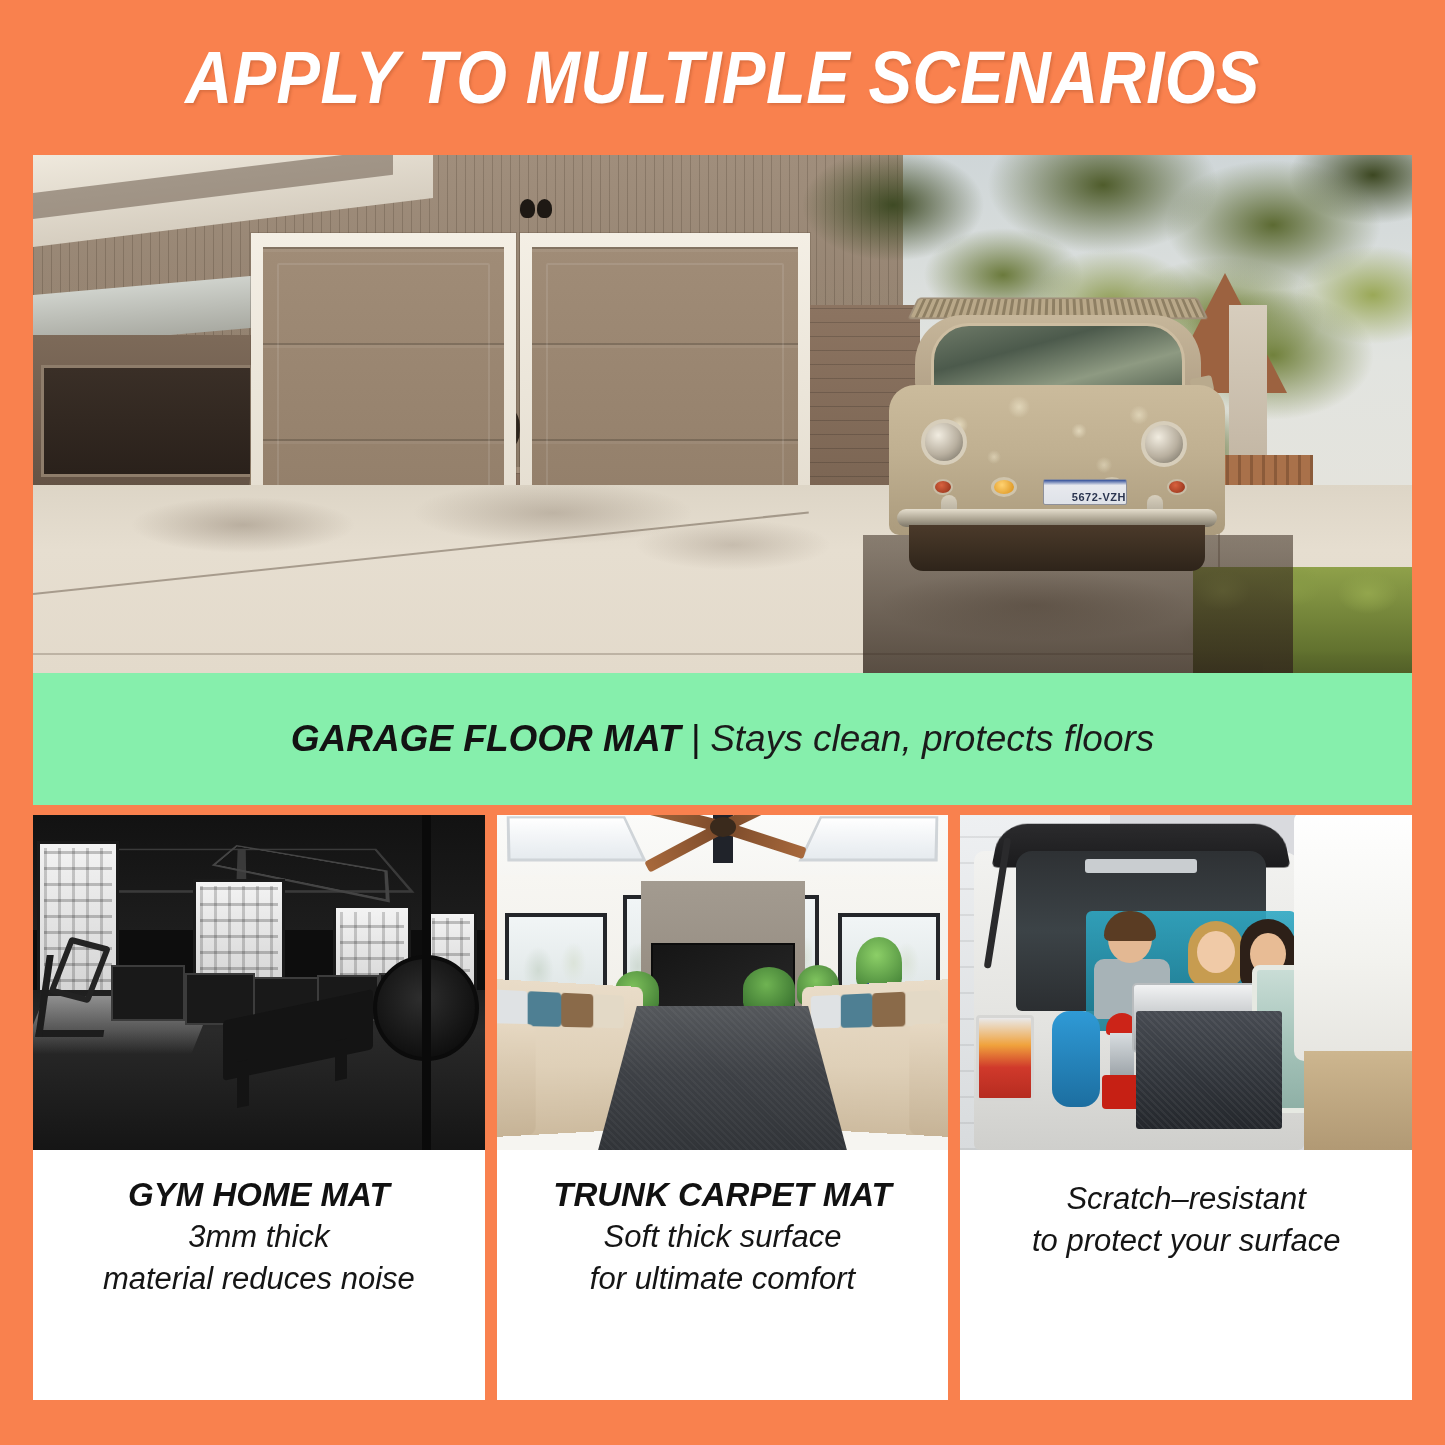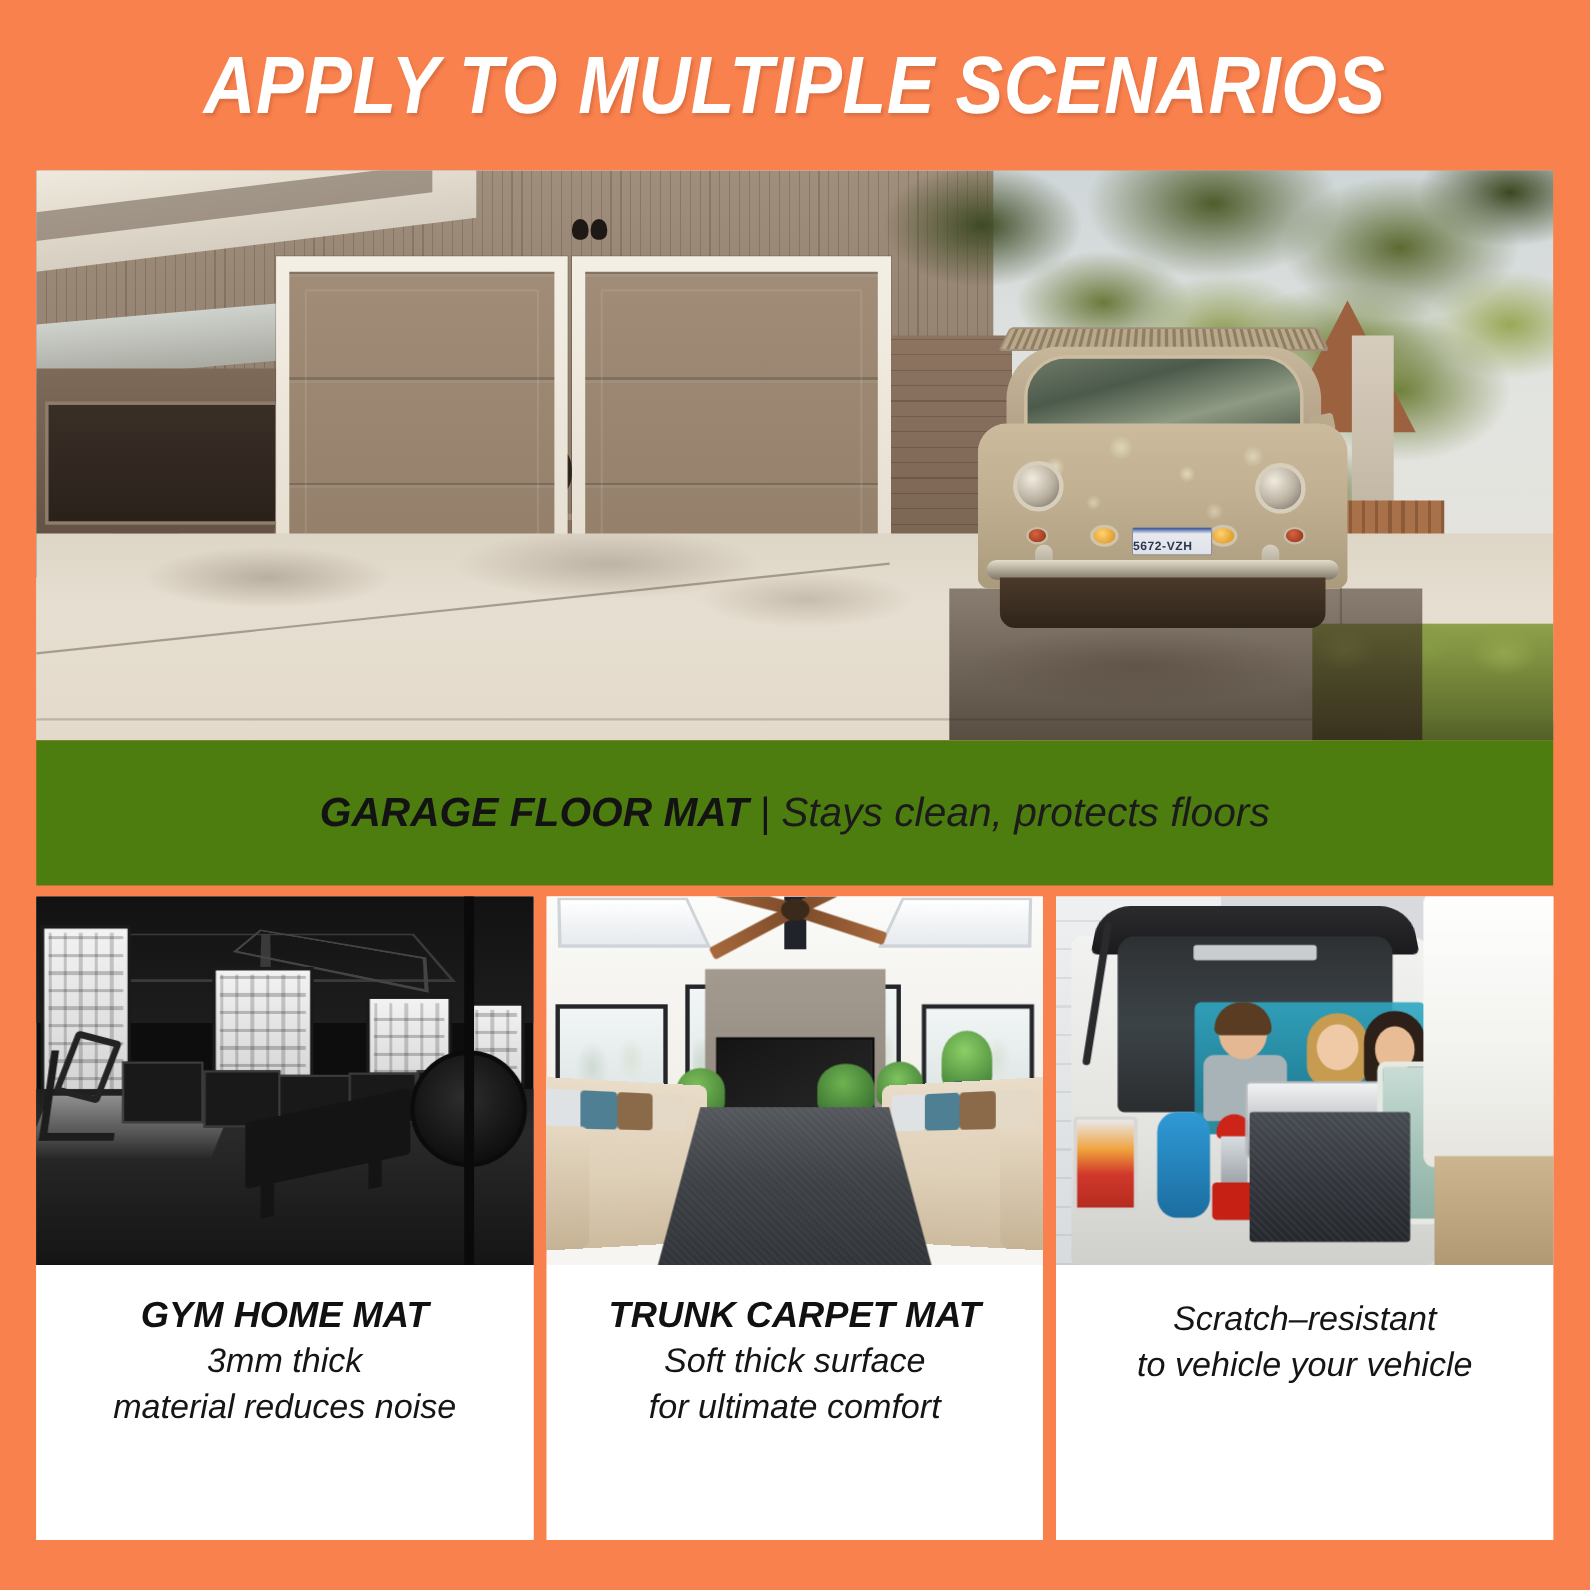--- a/index.html
+++ b/index.html
@@ -286,24 +286,24 @@
   .turnsig.l{ left:112px; top:204px; }
   .turnsig.r{ left:220px; top:204px; }
   .sidemark{
     position:absolute; width:20px; height:16px; border-radius:50%;
     background:radial-gradient(circle at 40% 35%,#d8623f,#8d2e17);
     border:2px solid #c8bda6;
   }
   .sidemark.l{ left:54px; top:206px; }
   .sidemark.r{ left:288px; top:206px; }
   .plate{
-    position:absolute; left:150px; top:206px; width:73px; height:26px;
+    position:absolute; left:164px; top:206px; width:84px; height:26px;
     background:linear-gradient(180deg,#33509a 0%,#e7e9ee 22%,#dfe2e8 100%);
     border:1px solid #8e9099; border-radius:2px;
-    display:flex; align-items:flex-end; justify-content:flex-start;
+    display:flex; align-items:flex-end; justify-content:flex-end;
   }
   .plate b{
     font-size:11px; color:#2b3550; letter-spacing:.5px; font-weight:bold;
     padding-bottom:1px;
   }
   .bumper{
     position:absolute; left:18px; top:236px; width:320px; height:18px;
     background:linear-gradient(180deg,#e4ddcd 0%,#b3ab99 50%,#7e7768 100%);
     border-radius:9px;
   }
@@ -318,21 +318,21 @@
     background:linear-gradient(180deg,#4b3a2a,#2e241a); border-radius:0 0 14px 14px;
   }
   .mirror{
     position:absolute; left:312px; top:104px; width:22px; height:16px;
     background:#b9aa8d; border-radius:3px; transform:rotate(-12deg);
   }
 
   
   .hero-caption{
     position:absolute; left:33px; top:673px; width:1379px; height:132px;
-    background:#4d7c0f;
+    background:#86efac;
     display:flex; align-items:center; justify-content:center;
   }
   .cap-line{ white-space:nowrap; font-size:37px; }
   .cap-strong{ font-weight:bold; font-style:italic; color:#131313; }
   .cap-sep{ font-style:italic; color:#131313; margin:0 10px; font-weight:300; }
   .cap-soft{ font-style:italic; color:#1b1b1b; }
 
   
   .cols{
     position:absolute; left:33px; top:815px; width:1379px; height:585px;
@@ -889,18 +889,18 @@
         </div>
         <div class="silvercase"></div>
         <div class="greencase"></div>
         <div class="quilt"></div>
         <div class="matfold"></div>
         <div class="person-white"></div>
         <div class="person-khaki"></div>
       </div>
       <div class="col-caption">
         <div class="ct-sub">Scratch–resistant</div>
-        <div class="ct-sub">to vehicle your vehicle</div>
+        <div class="ct-sub">to protect your surface</div>
       </div>
     </div>
 
   </div>
 </div>
 
 </body></html>

